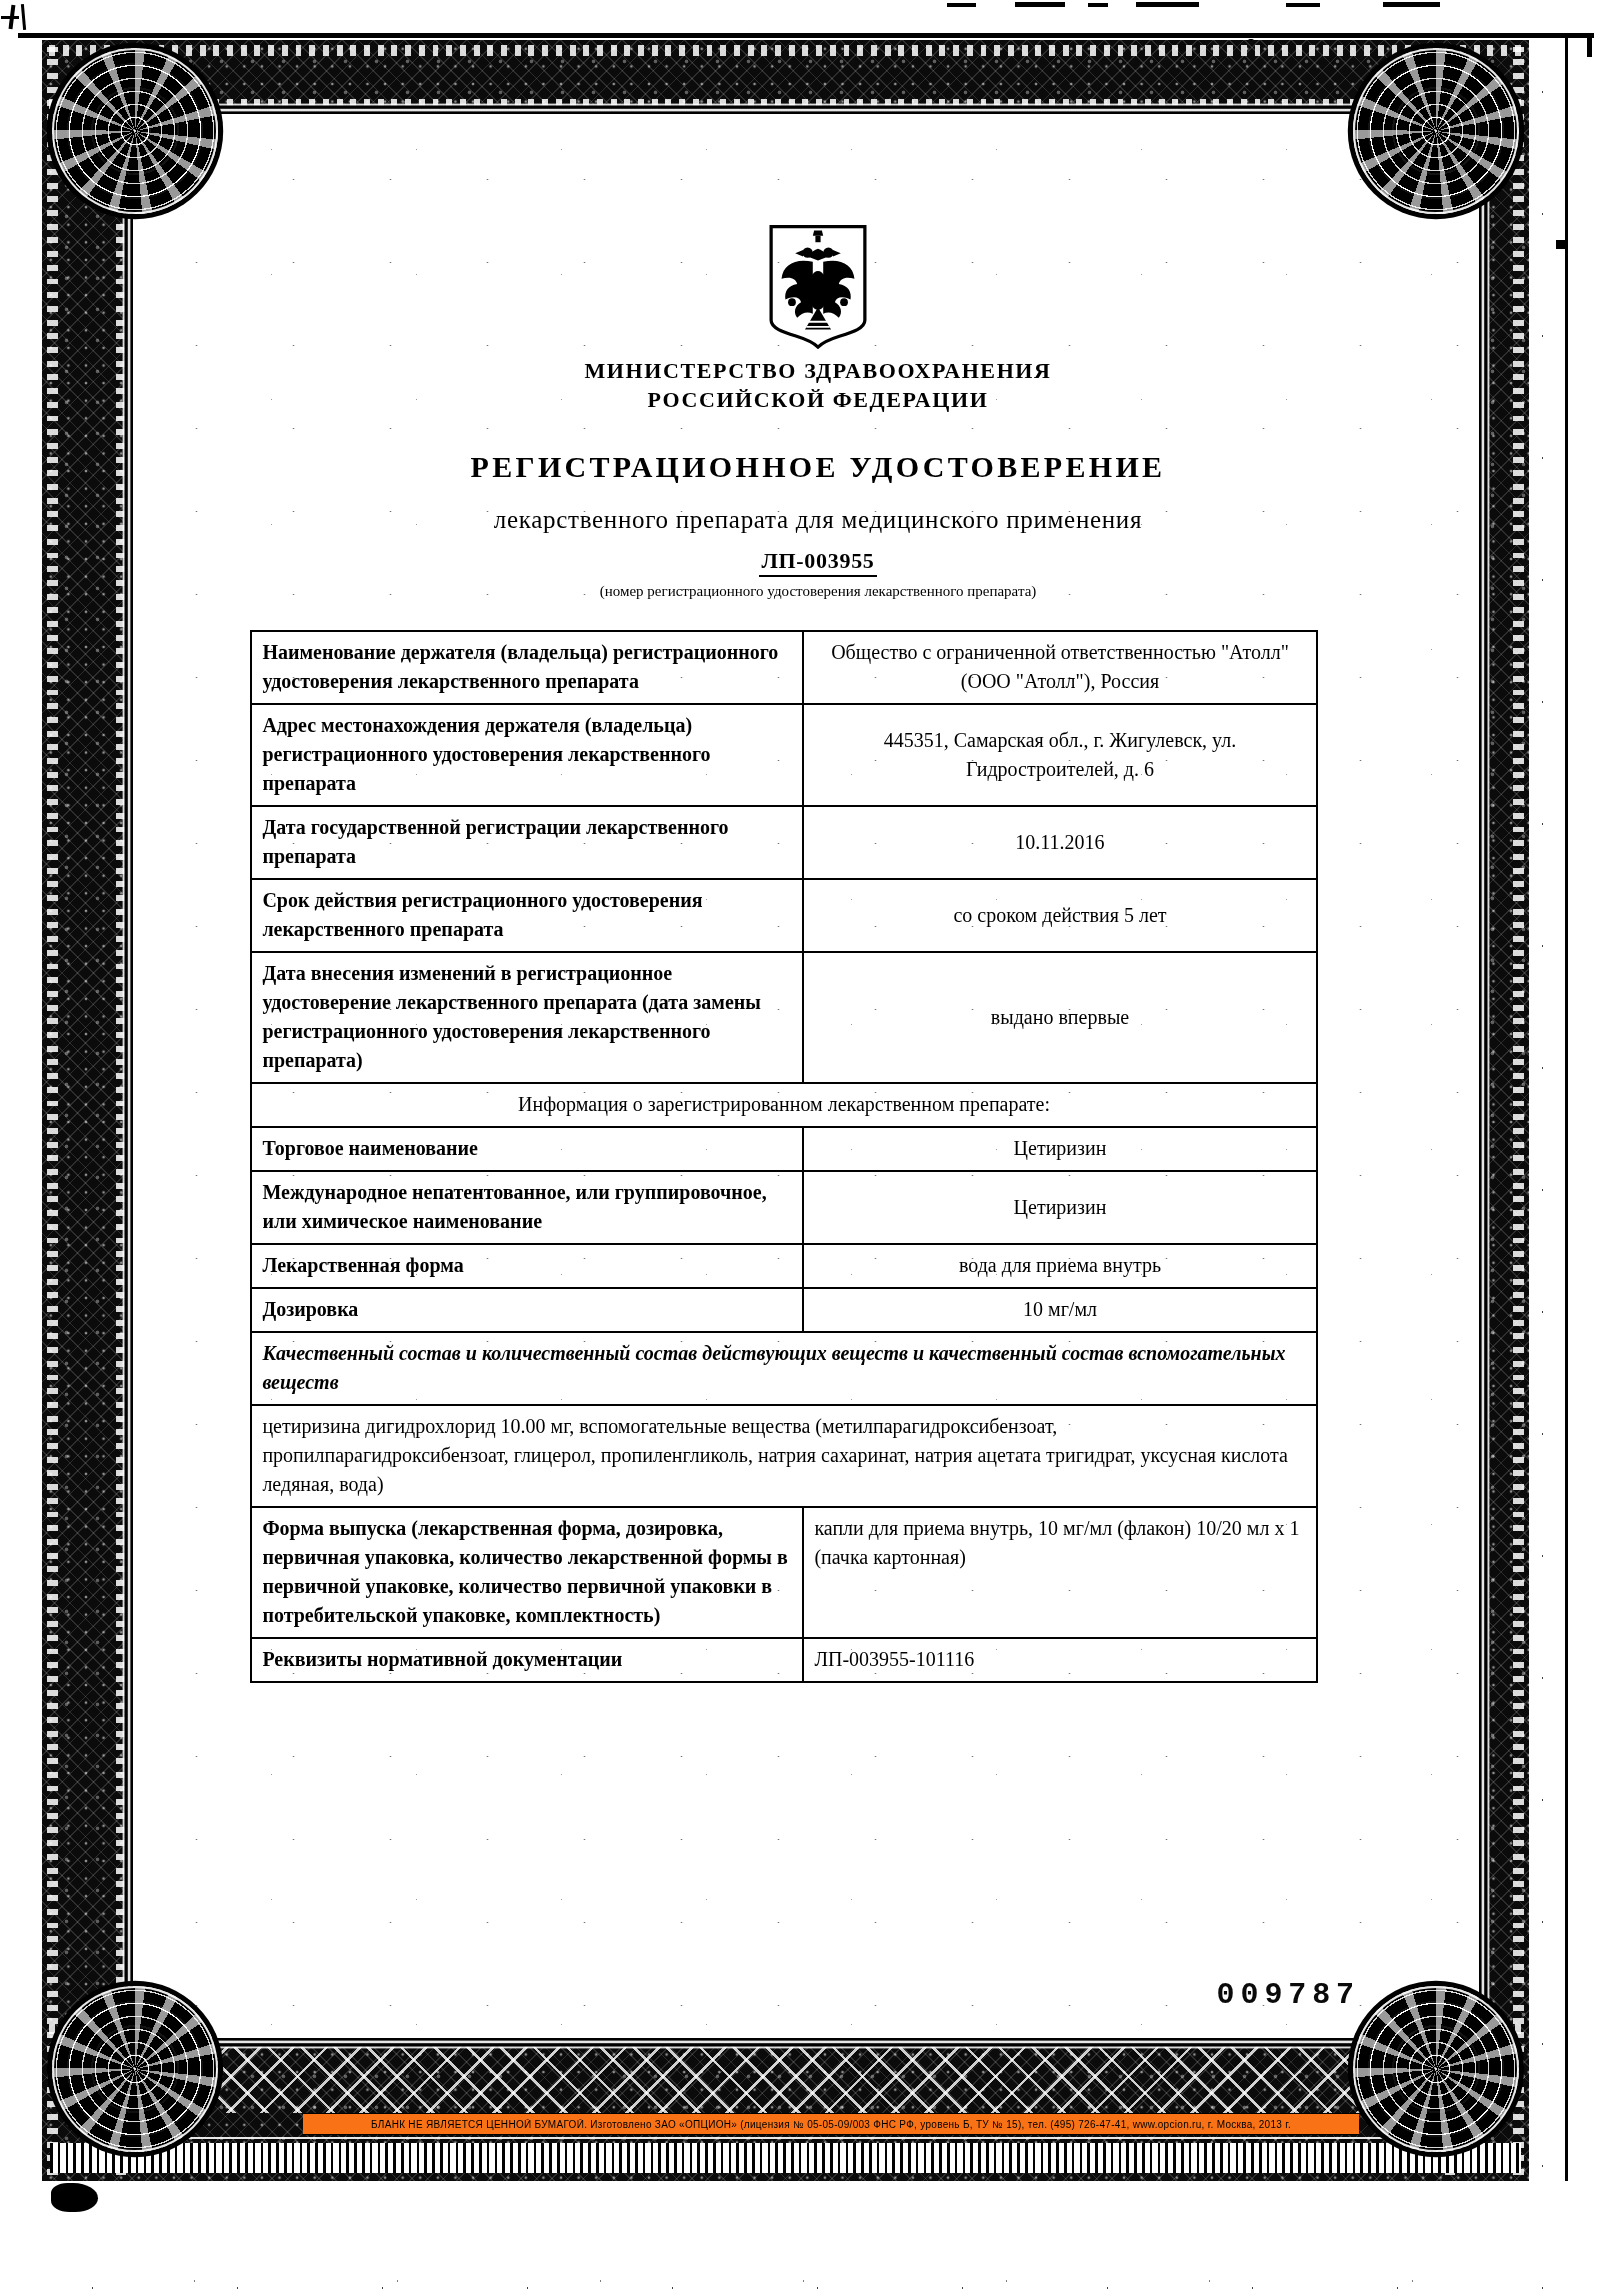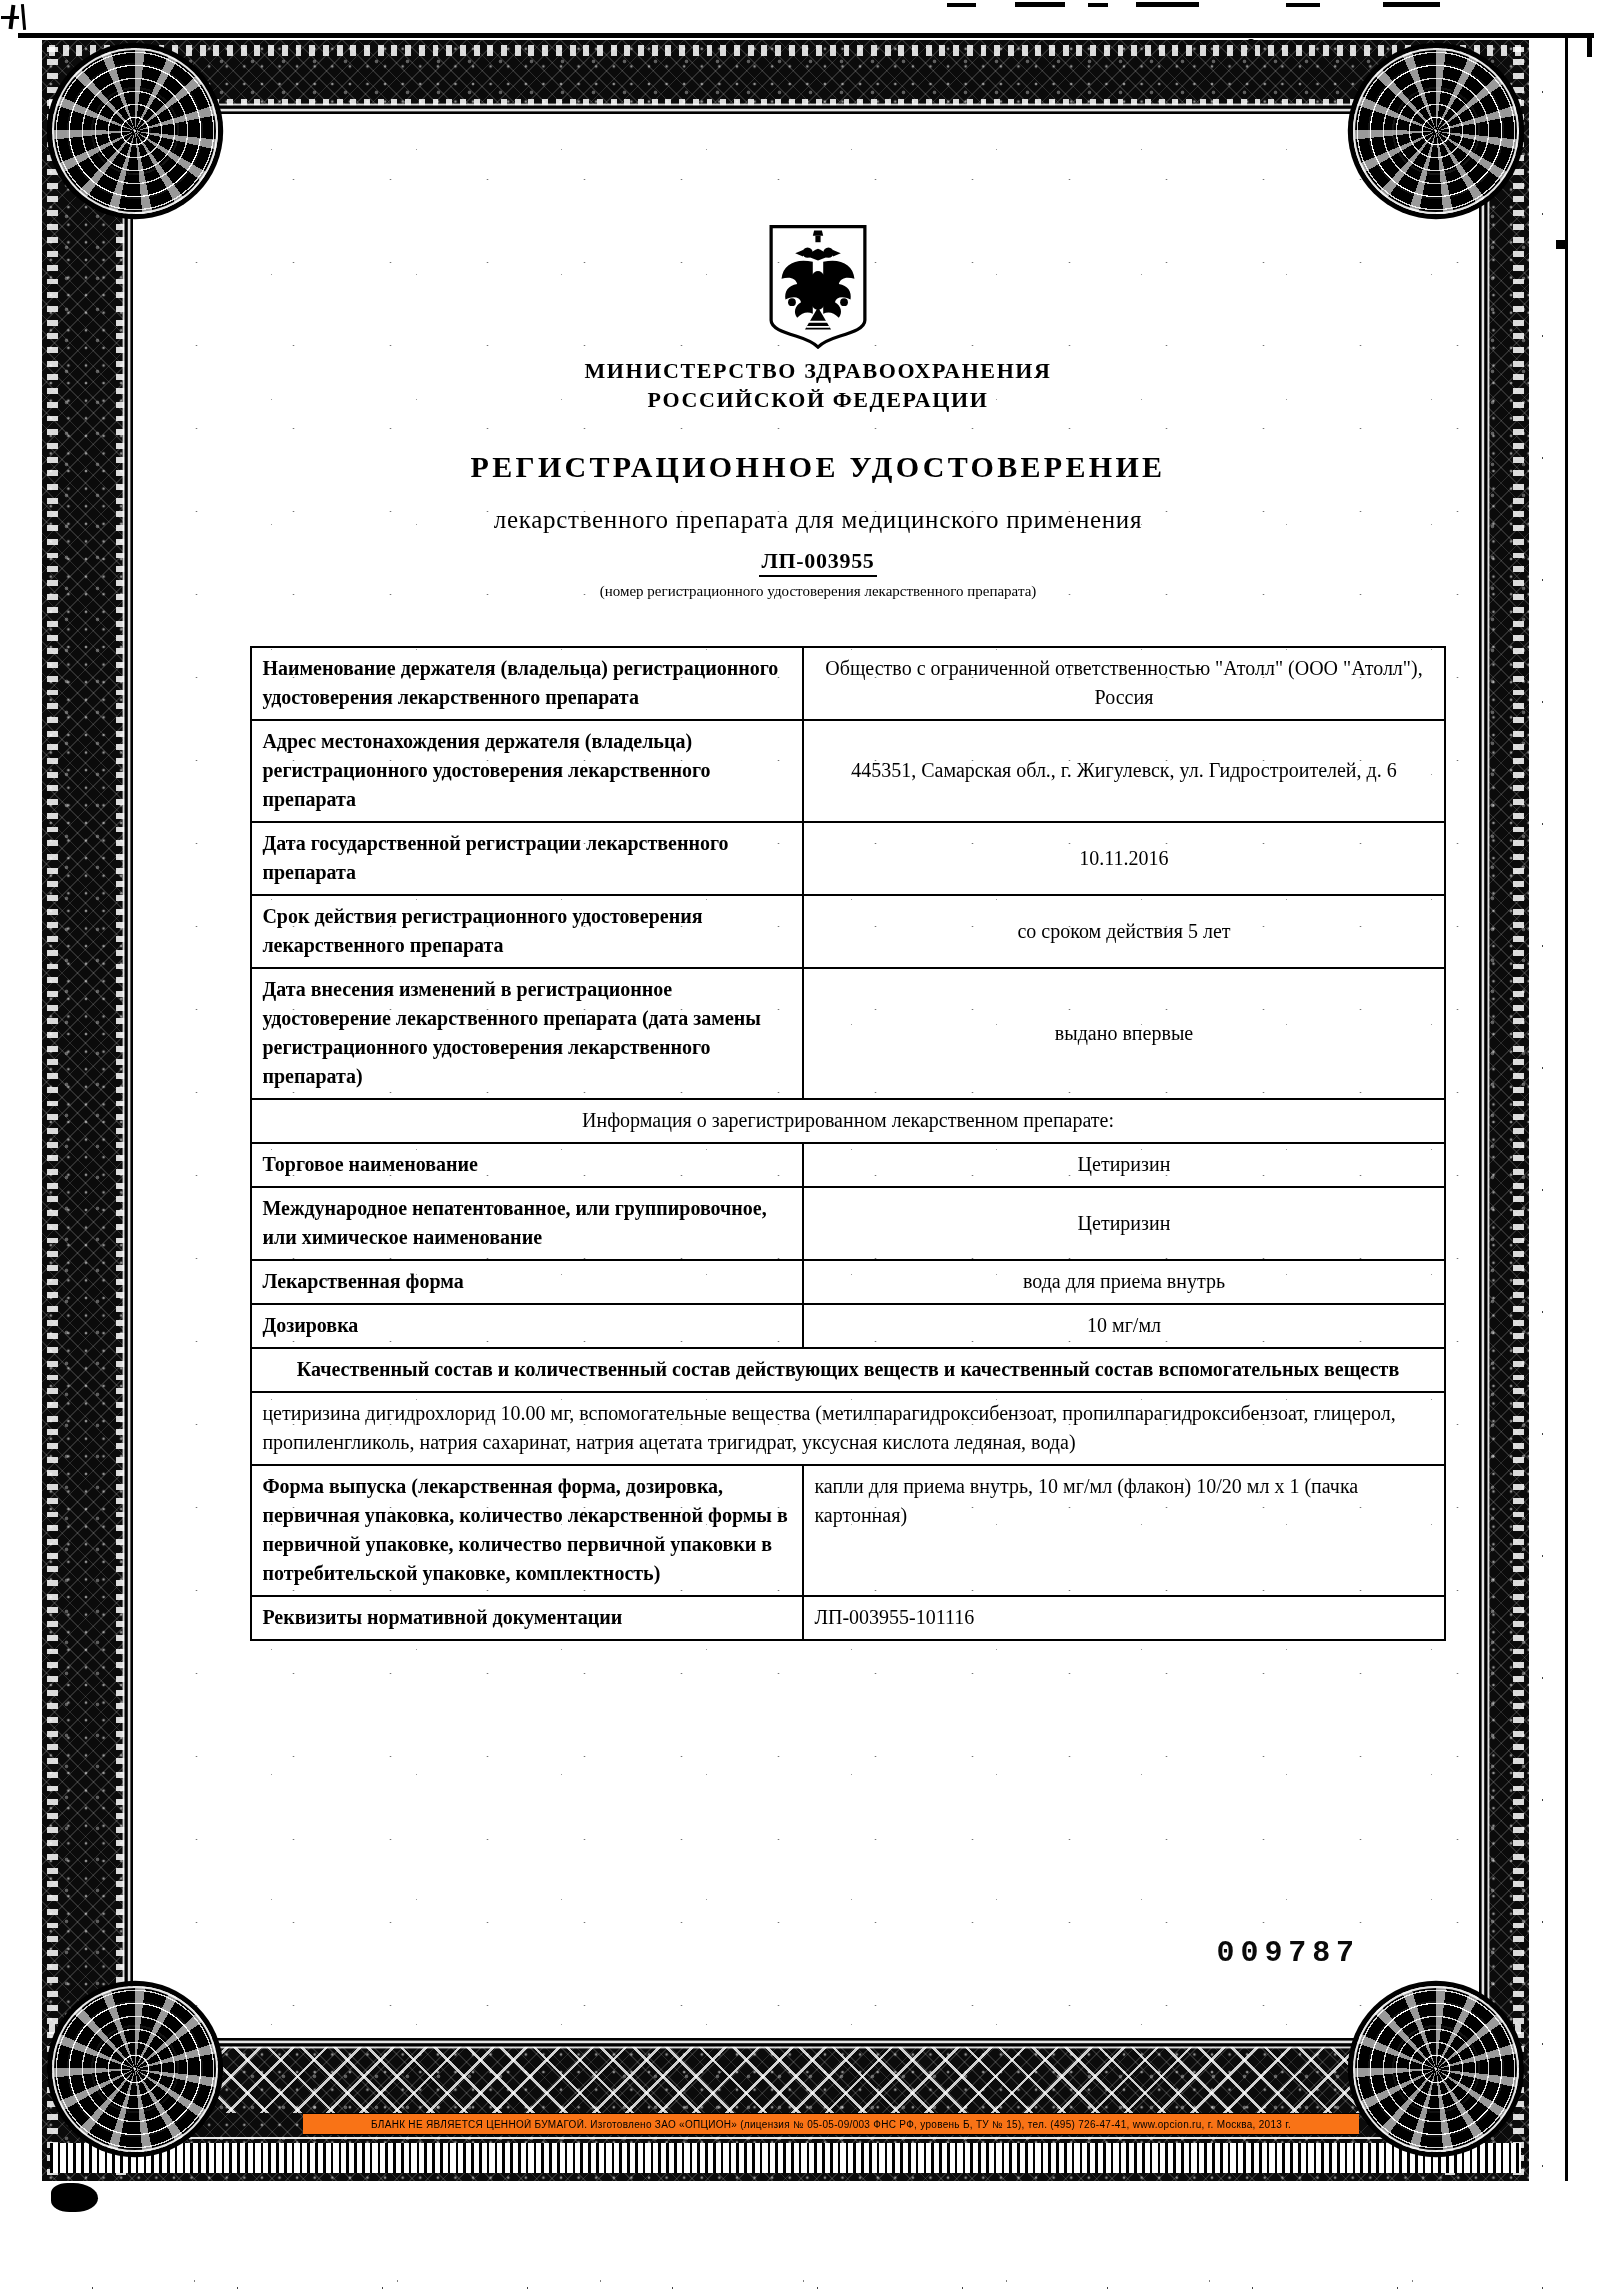--- a/index.html
+++ b/index.html
@@ -103,29 +103,29 @@
 
   .arms{display:block;margin:110px auto 6.5px;width:102px;height:125px;}
 
   .ministry{text-align:center;font-weight:bold;font-size:22px;line-height:29px;letter-spacing:1.6px;margin-top:0;}
   .doc-title{text-align:center;font-weight:bold;font-size:30px;letter-spacing:3.3px;margin-top:36px;white-space:nowrap;}
   .doc-subtitle{text-align:center;font-size:25px;letter-spacing:0.7px;margin-top:22px;white-space:nowrap;}
   .reg-number{text-align:center;font-weight:bold;font-size:22px;letter-spacing:0.7px;margin-top:14.3px;}
   .reg-number span{border-bottom:2.6px solid #000;padding:0 2.6px 2px;}
   .number-caption{text-align:center;font-size:15px;margin-top:9px;}
 
-  .doc-table{border-collapse:collapse;width:1196px;margin-top:46px;table-layout:fixed;}
+  .doc-table{border-collapse:collapse;width:1068px;margin-top:30px;table-layout:fixed;}
   .doc-table td{border:2.6px solid #000;font-size:20px;line-height:29px;padding:6.5px 10.4px;
     vertical-align:middle;word-wrap:break-word;}
   .doc-table col.c1{width:552px;}
   td.lbl{font-weight:bold;text-align:left;}
   td.val{text-align:center;}
   td.val-left{text-align:left;vertical-align:top;}
   td.section{text-align:center;font-weight:normal;}
-  td.fw-header{font-weight:bold;text-align:center;}
+  td.fw-header{font-weight:bold;text-align:left;font-style:italic;}
   td.fw-text{font-weight:normal;text-align:left;}
 
   .serial{
     margin-top:295px;text-align:right;padding-right:26px;
     font-family:"Liberation Mono","DejaVu Sans Mono",monospace;
     font-size:30px;letter-spacing:5.9px;font-weight:bold;color:#0a0a0a;
   }
 </style>
 </head>
 <body>

